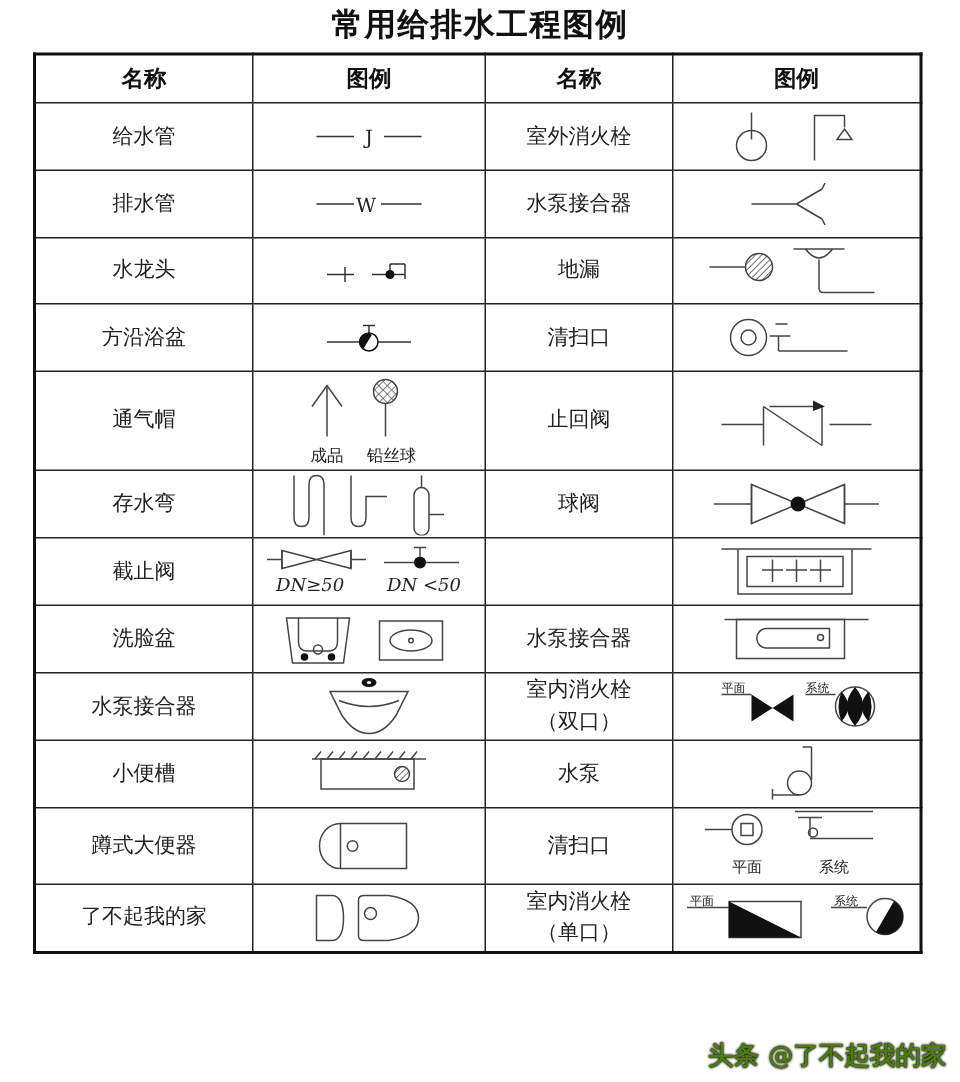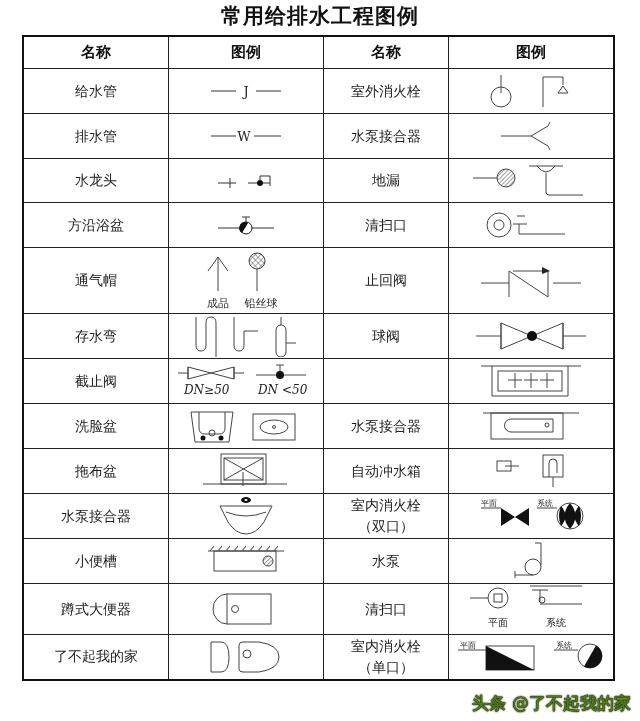--- a/index.html
+++ b/index.html
@@ -231,43 +231,20 @@
     <td class="sym">
       <svg width="100" height="32" viewBox="0 0 100 32">
             <line x1="2" y1="3" x2="98" y2="3" stroke="#444"></line>
             <rect x="10" y="3" width="72" height="26" fill="none" stroke="#444"></rect>
             <path d="M30 9 L72 9 L72 22 L30 22 A6.5 6.5 0 0 1 30 9 Z" fill="none" stroke="#444"></path>
             <circle cx="66" cy="15" r="2" fill="none" stroke="#444"></circle>
           </svg>
     </td>
   </tr>
 
-  <tr style="height:45px">
-    <td class="name">拖布盆</td>
-    <td class="sym">
-      <svg width="90" height="38" viewBox="0 0 90 38">
-            <rect x="20" y="2" width="45" height="30" fill="none" stroke="#444"></rect>
-            <rect x="23" y="6" width="39" height="22" fill="none" stroke="#444"></rect>
-            <line x1="23" y1="6" x2="62" y2="28" stroke="#444"></line>
-            <line x1="62" y1="6" x2="23" y2="28" stroke="#444"></line>
-            <line x1="42" y1="20" x2="42" y2="34" stroke="#444"></line>
-            <line x1="2" y1="32" x2="86" y2="32" stroke="#444"></line>
-          </svg>
-    </td>
-    <td class="name">自动冲水箱</td>
-    <td class="sym">
-      <svg width="80" height="36" viewBox="0 0 80 36">
-            <rect x="6" y="8" width="14" height="10" fill="none" stroke="#444"></rect>
-            <line x1="14" y1="13" x2="28" y2="13" stroke="#444"></line>
-            <rect x="52" y="2" width="20" height="22" fill="none" stroke="#444"></rect>
-            <path d="M58 24 L58 10 Q58 6 62 6 Q66 6 66 10 L66 20" fill="none" stroke="#444"></path>
-            <line x1="62" y1="24" x2="62" y2="34" stroke="#444"></line>
-          </svg>
-    </td>
-  </tr>
 
   <tr style="height:45px">
     <td class="name">水泵接合器</td>
     <td class="sym">
       <svg width="60" height="40" viewBox="0 0 60 40">
             <path d="M4 10 L56 10 L48 26 Q40 38 30 38 Q20 38 12 26 Z" fill="none" stroke="#444"></path>
             <path d="M10 16 Q30 24 50 16" fill="none" stroke="#444"></path>
             <ellipse cx="30" cy="4" rx="5" ry="3" fill="#111"></ellipse>
             <ellipse cx="30" cy="4" rx="1.5" ry="1" fill="#fff"></ellipse>
           </svg>

